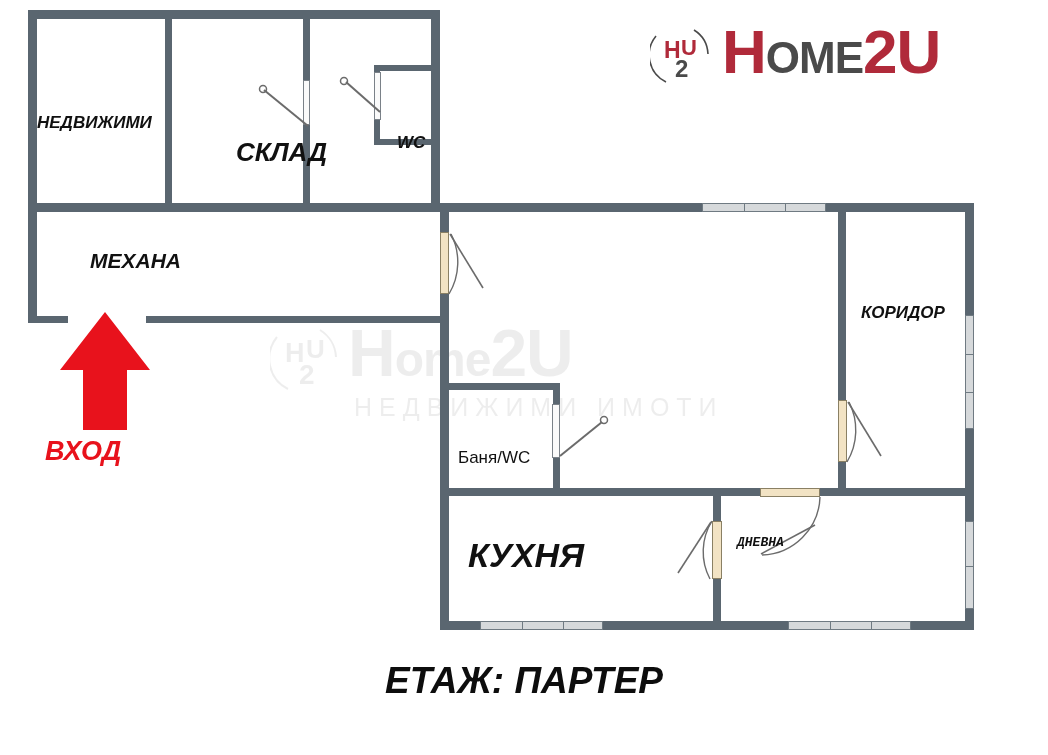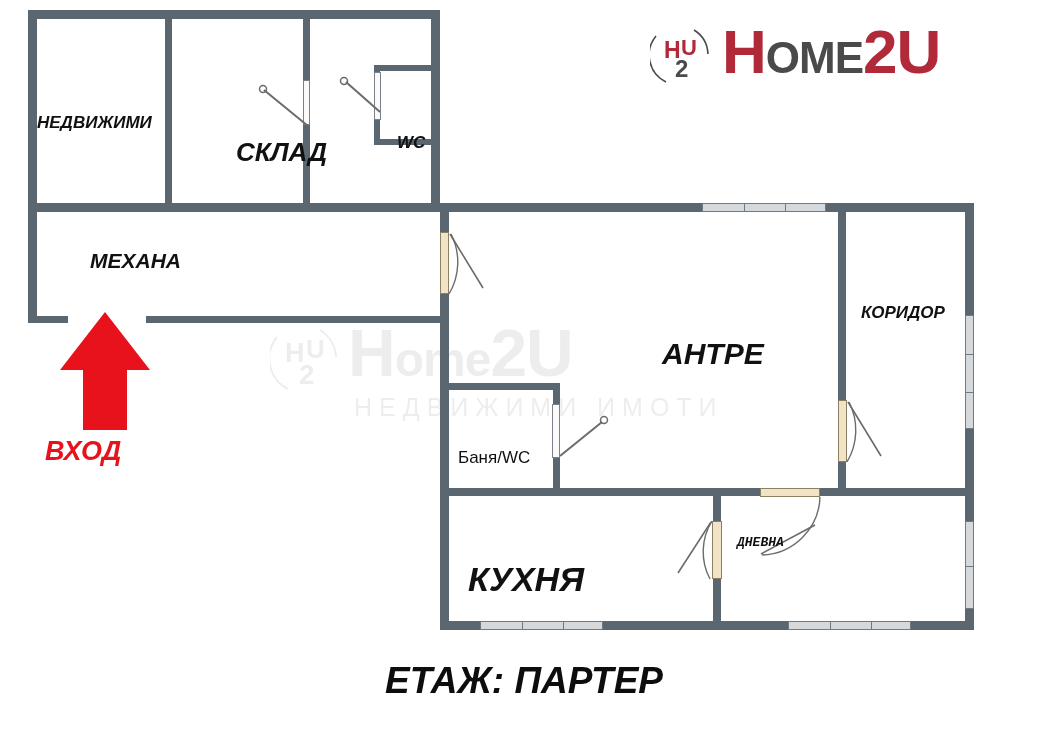--- a/index.html
+++ b/index.html
@@ -321,24 +321,23 @@
     <div class="door-leaf vert" style="left:712px; top:521px; width:10px; height:58px;"></div>
     <svg class="swing" style="left:654px; top:521px; width:60px; height:62px;">
       <path d="M58 0 A58 58 0 0 0 56 58" fill="none" stroke="#6b6b6b" stroke-width="1.4"></path>
       <line x1="57" y1="1" x2="24" y2="52" stroke="#6b6b6b" stroke-width="1.6"></line>
     </svg>
 
     <div class="room-label rl-pomeshtenie" style="left:37px; top:113px;">НЕДВИЖИМИ</div>
     <div class="room-label rl-sklad" style="left:201px; top:137px;margin-left:35px;">СКЛАД</div>
     <div class="room-label rl-wc" style="left:397px; top:89px;margin-top:44px;">WC</div>
     <div class="room-label rl-koridor" style="left:90px; top:249px;">МЕХАНА</div>
-    <div class="room-label rl-antre" style="left:662px; top:337px;">АНТРЕ</div>
     <div class="room-label rl-mehana" style="left:861px; top:303px;">КОРИДОР</div>
     <div class="room-label rl-banya" style="left:458px; top:424px;">Баня/WC</div>
-    <div class="room-label rl-kuhnya" style="left:468px; top:560px;">КУХНЯ</div>
+    <div class="room-label rl-kuhnya" style="left:468px; top:536px;">КУХНЯ</div>
     <div class="room-label rl-dnevna" style="left:737px; top:535px;">ДНЕВНА</div>
   </div>
 
   <div id="floor-title">ЕТАЖ: ПАРТЕР</div>
 
   <div id="entrance">
     <svg id="entrance-arrow" width="100" height="125" viewBox="0 0 100 125">
       <polygon points="50,2 95,60 72,60 72,120 28,120 28,60 5,60" fill="#E8121C"></polygon>
     </svg>
     <div id="entrance-label">ВХОД</div>

